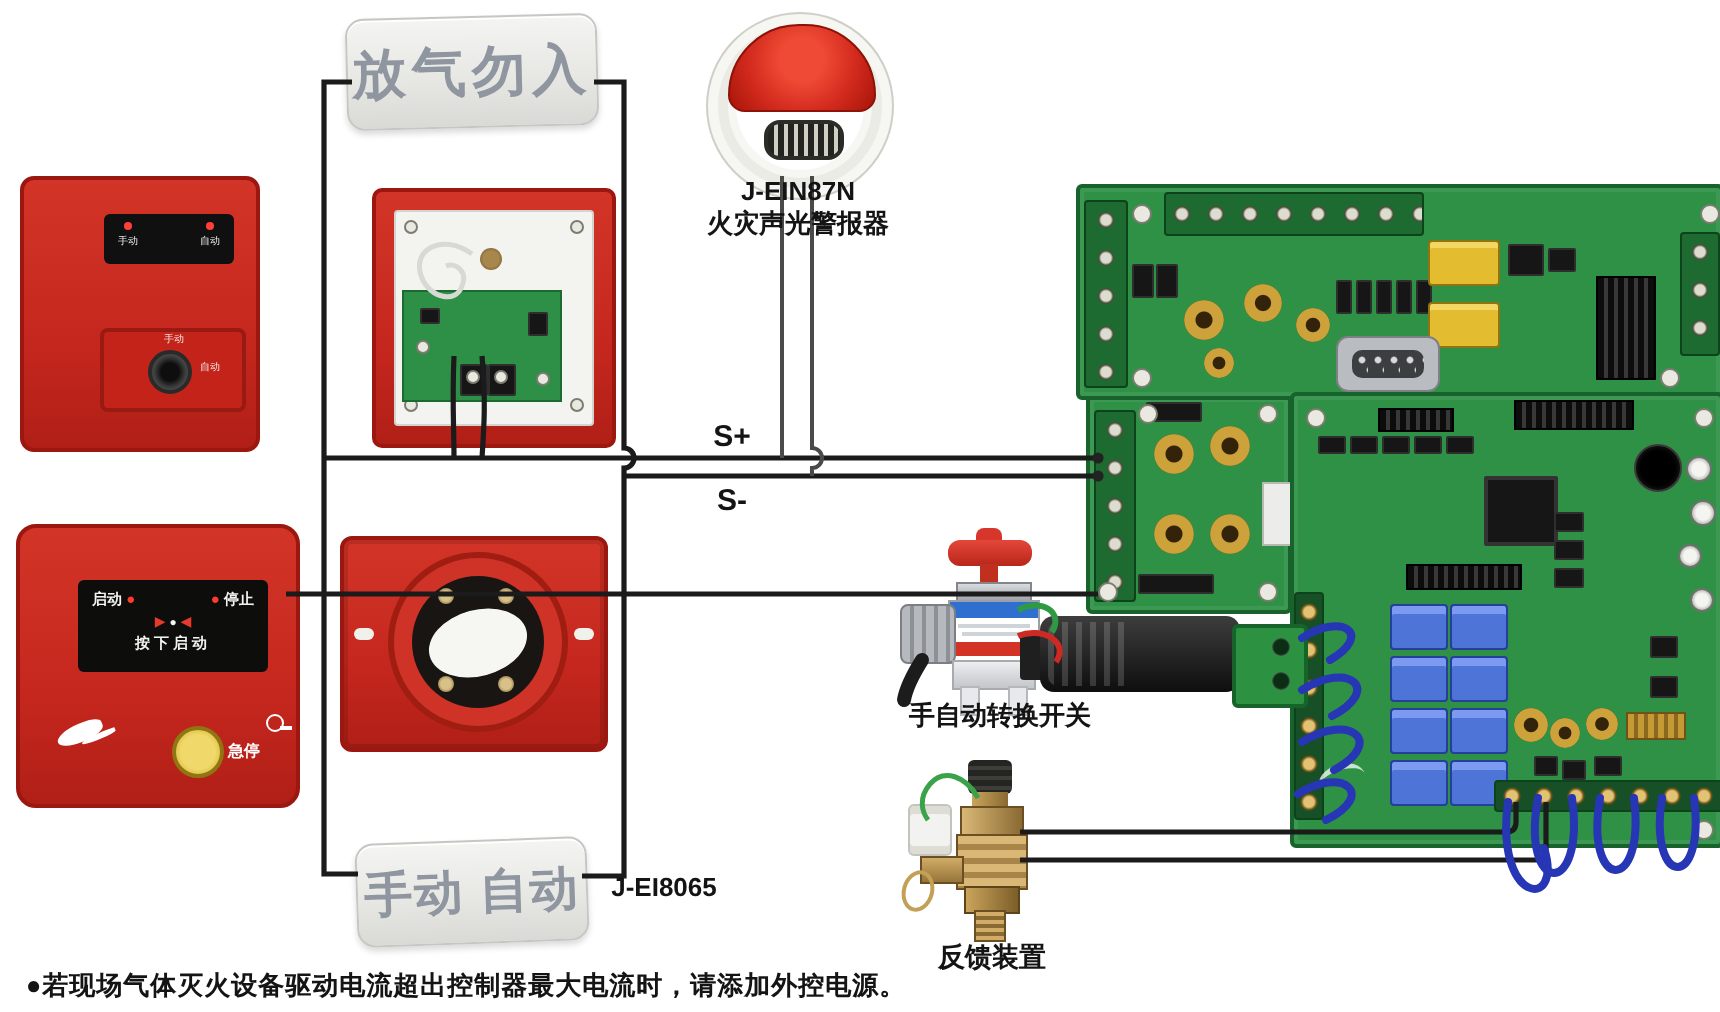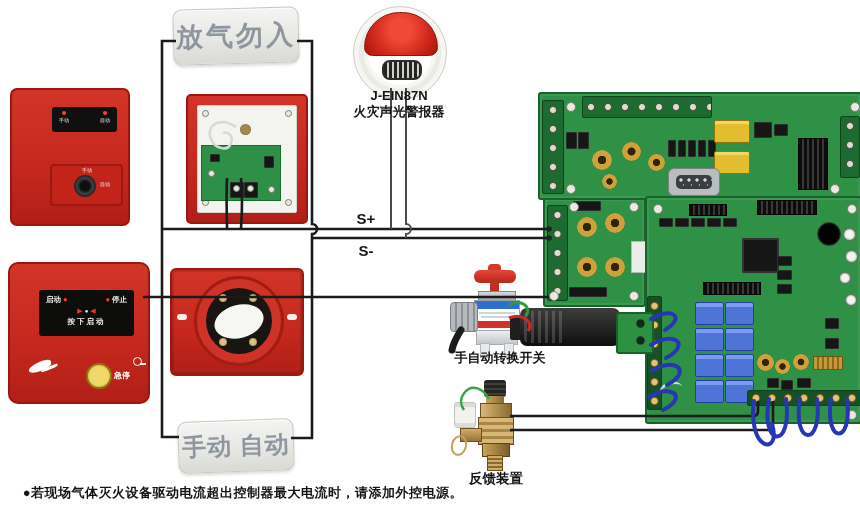--- a/index.html
+++ b/index.html
@@ -289,18 +289,19 @@
     <div>J-EIN87N</div>
     <div>火灾声光警报器</div>
   </div>
   <div class="lbl" style="left:168px;top:230px;width:130px;font-size:13px;">
   </div>
   <div class="lbl" style="left:350px;top:210px;width:32px;font-size:15px;font-weight:600;">S+</div>
   <div class="lbl" style="left:350px;top:242px;width:32px;font-size:15px;font-weight:600;">S-</div>
   <div class="lbl" style="left:175px;top:377px;width:125px;font-size:14px;">
   </div>
   <div class="lbl" style="left:272px;top:436px;width:120px;font-size:13px;">
+    <div>J-EI8065</div>
   </div>
   <div class="lbl" style="left:446px;top:350px;width:108px;font-size:13px;">手自动转换开关</div>
   <div class="lbl" style="left:446px;top:471px;width:100px;font-size:13.5px;">反馈装置</div>
-  <div class="lbl" style="left:3px;top:485px;width:460px;font-size:13px;text-align:right;letter-spacing:.5px;">●若现场气体灭火设备驱动电流超出控制器最大电流时，请添加外控电源。</div>
+  <div class="lbl" style="left:3px;top:485px;width:460px;font-size:13px;text-align:center;letter-spacing:.5px;">●若现场气体灭火设备驱动电流超出控制器最大电流时，请添加外控电源。</div>
 
 </div>
 
 </body></html>

